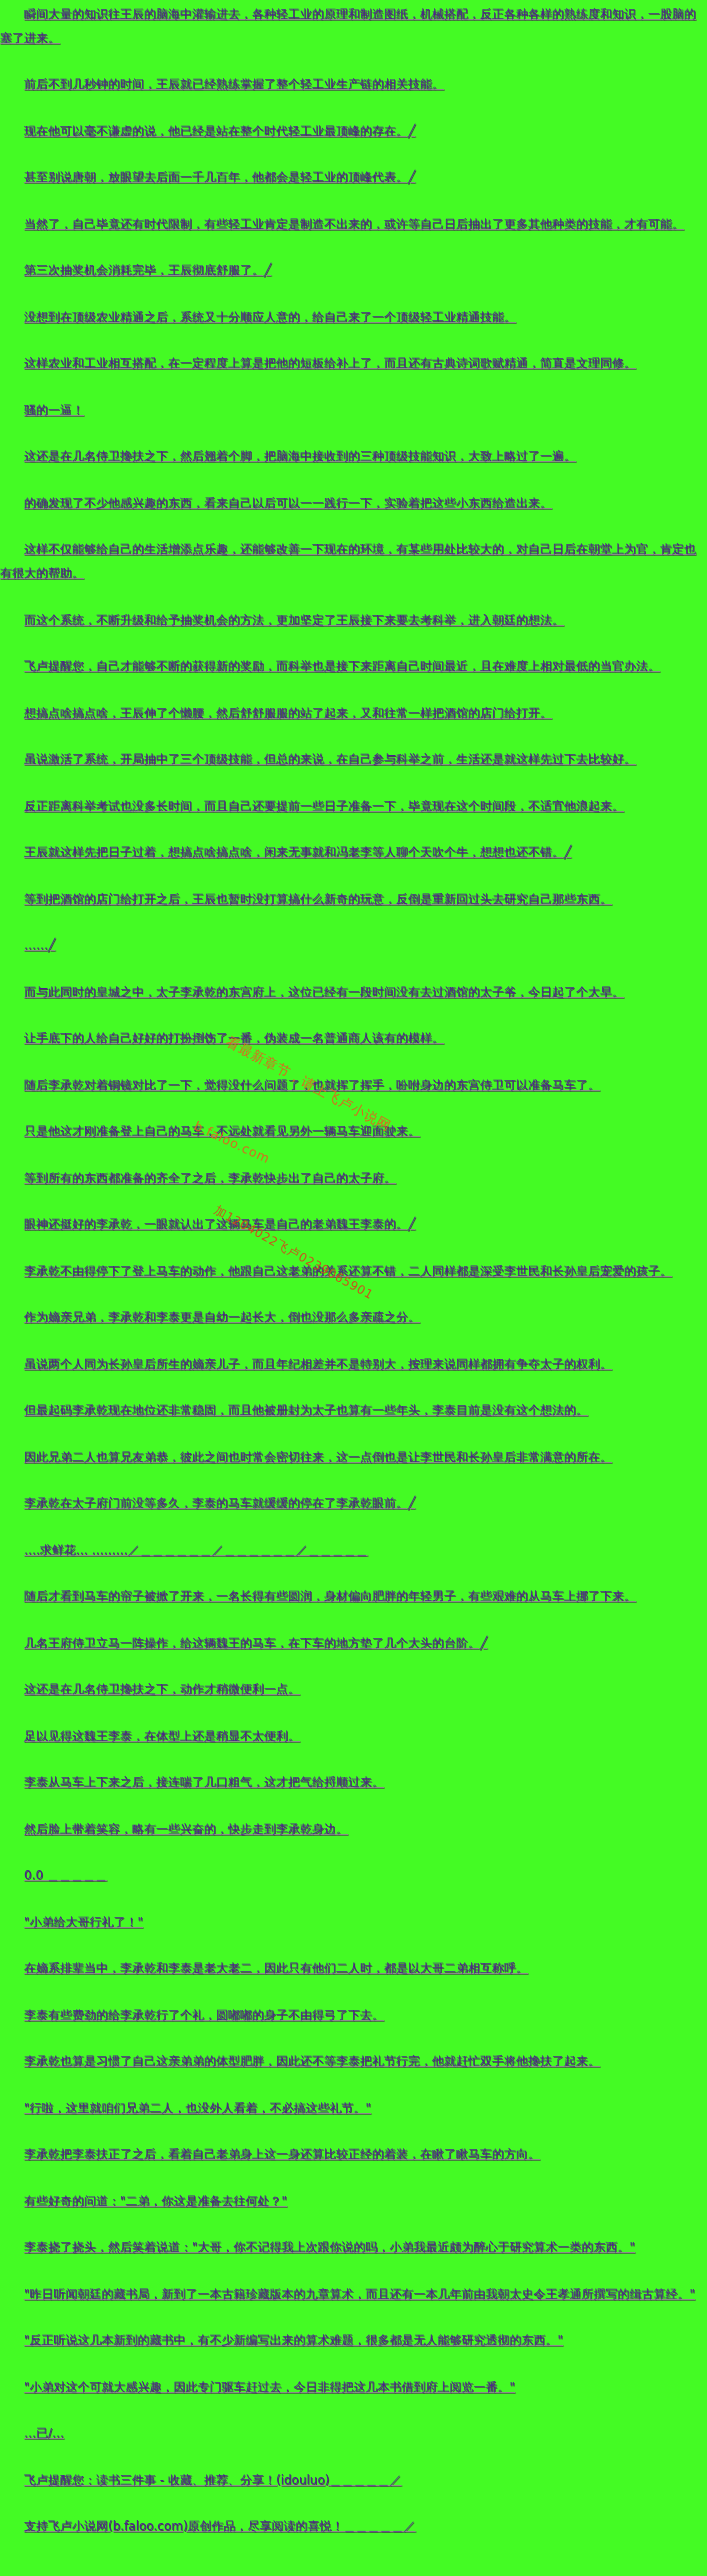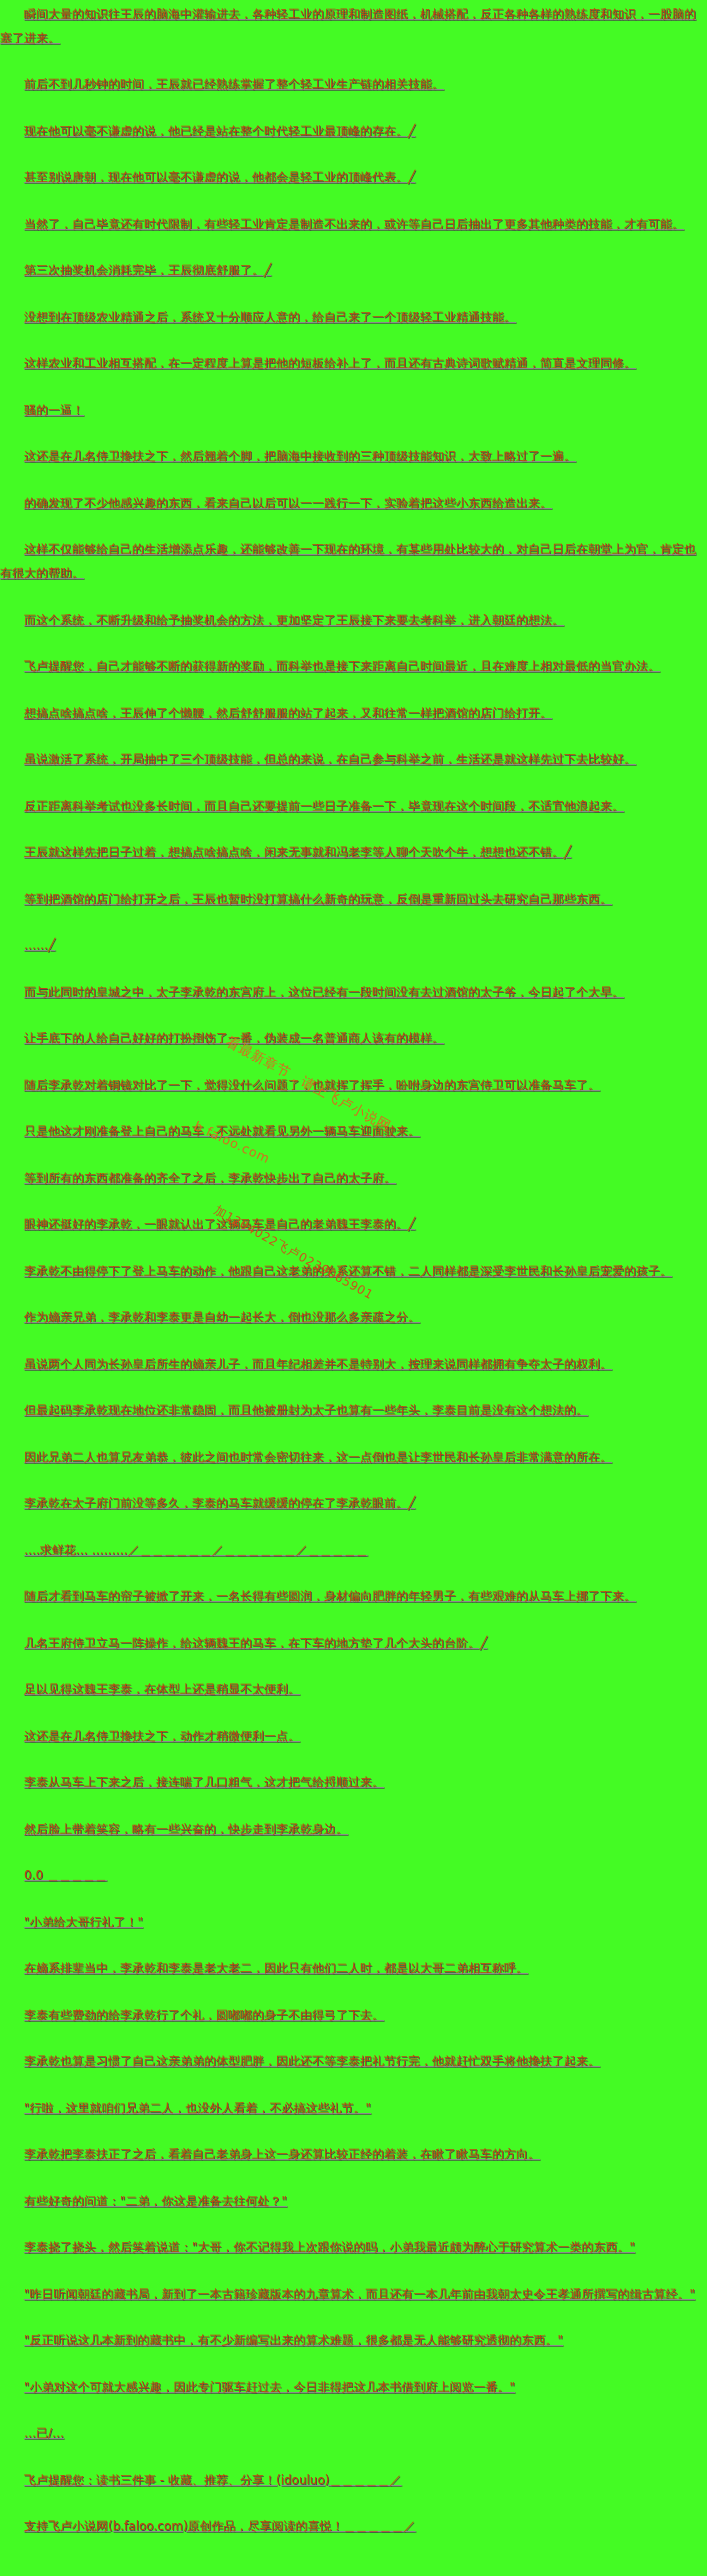--- a/index.html
+++ b/index.html
@@ -17,21 +17,21 @@
   .content {
     padding-top: 1.5px;
     width: 707px;
   }
   .content p {
     margin: 22.5px 0;
     padding: 0;
     font-size: 12px;
     line-height: 24px;
     letter-spacing: 0px;
-    color: #c2410c;
+    color: #4c1d95;
     text-indent: 2em;
     text-decoration: underline;
     text-decoration-color: #8b8b8b;
     text-shadow: 0.7px 0.7px 0 #474747;
     word-break: break-all;
   }
   .content p:first-child {
     margin-top: 0;
   }
   .watermark {
@@ -44,21 +44,21 @@
     opacity: 0.95;
   }
 </style>
 </head>
 <body style="background: rgb(68, 251, 36);">
 
 <div class="content">
     <p>瞬间大量的知识往王辰的脑海中灌输进去，各种轻工业的原理和制造图纸，机械搭配，反正各种各样的熟练度和知识，一股脑的塞了进来。</p>
     <p>前后不到几秒钟的时间，王辰就已经熟练掌握了整个轻工业生产链的相关技能。</p>
     <p>现在他可以毫不谦虚的说，他已经是站在整个时代轻工业最顶峰的存在。╱</p>
-    <p>甚至别说唐朝，现在他可以毫不谦虚的说，他都会是轻工业的顶峰代表。╱</p>
+    <p>甚至别说唐朝，放眼望去后面一千几百年，他都会是轻工业的顶峰代表。╱</p>
     <p>当然了，自己毕竟还有时代限制，有些轻工业肯定是制造不出来的，或许等自己日后抽出了更多其他种类的技能，才有可能。</p>
     <p>第三次抽奖机会消耗完毕，王辰彻底舒服了。╱</p>
     <p>没想到在顶级农业精通之后，系统又十分顺应人意的，给自己来了一个顶级轻工业精通技能。</p>
     <p>这样农业和工业相互搭配，在一定程度上算是把他的短板给补上了，而且还有古典诗词歌赋精通，简直是文理同修。</p>
     <p>骚的一逼！</p>
     <p>这还是在几名侍卫搀扶之下，然后翘着个脚，把脑海中接收到的三种顶级技能知识，大致上略过了一遍。</p>
     <p>的确发现了不少他感兴趣的东西，看来自己以后可以一一践行一下，实验着把这些小东西给造出来。</p>
     <p>这样不仅能够给自己的生活增添点乐趣，还能够改善一下现在的环境，有某些用处比较大的，对自己日后在朝堂上为官，肯定也有很大的帮助。</p>
     <p>而这个系统，不断升级和给予抽奖机会的方法，更加坚定了王辰接下来要去考科举，进入朝廷的想法。</p>
     <p>飞卢提醒您，自己才能够不断的获得新的奖励，而科举也是接下来距离自己时间最近，且在难度上相对最低的当官办法。</p>
@@ -76,22 +76,22 @@
     <p>眼神还挺好的李承乾，一眼就认出了这辆马车是自己的老弟魏王李泰的。╱</p>
     <p>李承乾不由得停下了登上马车的动作，他跟自己这老弟的关系还算不错，二人同样都是深受李世民和长孙皇后宠爱的孩子。</p>
     <p>作为嫡亲兄弟，李承乾和李泰更是自幼一起长大，倒也没那么多亲疏之分。</p>
     <p>虽说两个人同为长孙皇后所生的嫡亲儿子，而且年纪相差并不是特别大，按理来说同样都拥有争夺太子的权利。</p>
     <p>但最起码李承乾现在地位还非常稳固，而且他被册封为太子也算有一些年头，李泰目前是没有这个想法的。</p>
     <p>因此兄弟二人也算兄友弟恭，彼此之间也时常会密切往来，这一点倒也是让李世民和长孙皇后非常满意的所在。</p>
     <p>李承乾在太子府门前没等多久，李泰的马车就缓缓的停在了李承乾眼前。╱</p>
     <p>….求鲜花… ………／＿＿＿＿＿＿／＿＿＿＿＿＿／＿＿＿＿＿</p>
     <p>随后才看到马车的帘子被掀了开来，一名长得有些圆润，身材偏向肥胖的年轻男子，有些艰难的从马车上挪了下来。</p>
     <p>几名王府侍卫立马一阵操作，给这辆魏王的马车，在下车的地方垫了几个大头的台阶。╱</p>
+    <p>这还是在几名侍卫搀扶之下，动作才稍微便利一点。</p>
     <p>足以见得这魏王李泰，在体型上还是稍显不太便利。</p>
-    <p>这还是在几名侍卫搀扶之下，动作才稍微便利一点。</p>
     <p>李泰从马车上下来之后，接连喘了几口粗气，这才把气给捋顺过来。</p>
     <p>然后脸上带着笑容，略有一些兴奋的，快步走到李承乾身边。</p>
     <p>0.0 ＿＿＿＿＿</p>
     <p>"小弟给大哥行礼了！"</p>
     <p>在嫡系排辈当中，李承乾和李泰是老大老二，因此只有他们二人时，都是以大哥二弟相互称呼。</p>
     <p>李泰有些费劲的给李承乾行了个礼，圆嘟嘟的身子不由得弓了下去。</p>
     <p>李承乾也算是习惯了自己这亲弟弟的体型肥胖，因此还不等李泰把礼节行完，他就赶忙双手将他搀扶了起来。</p>
     <p>"行啦，这里就咱们兄弟二人，也没外人看着，不必搞这些礼节。"</p>
     <p>李承乾把李泰扶正了之后，看着自己老弟身上这一身还算比较正经的着装，在瞅了瞅马车的方向。</p>
     <p>有些好奇的问道："二弟，你这是准备去往何处？"</p>

